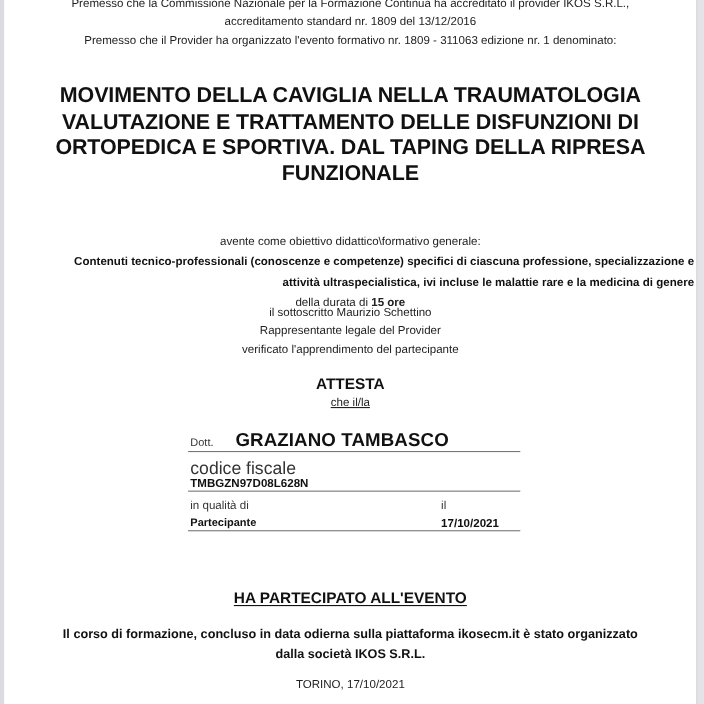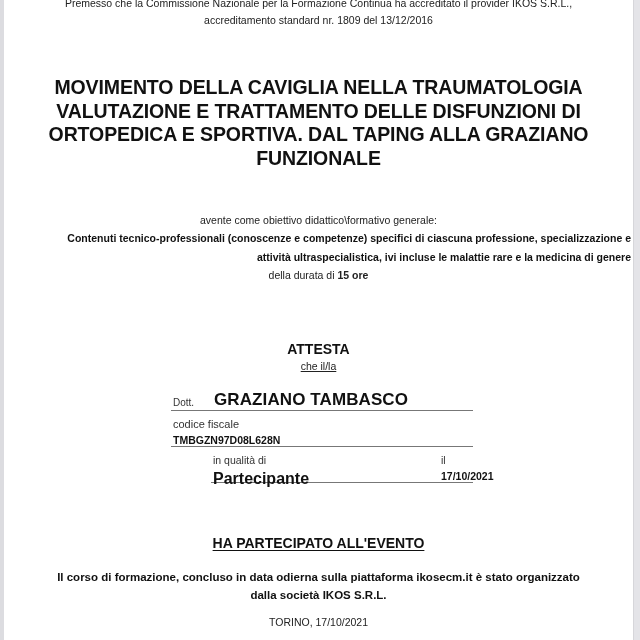--- a/index.html
+++ b/index.html
@@ -94,41 +94,41 @@
       left: 43px; top: 1px;
       font-size: 17px;
       font-weight: bold;
       color: #111;
       letter-spacing: 0.1px;
     }
     .cf-row { height: 35px; }
     .cf-label {
       position: absolute;
       left: 2px; top: 7px;
-      font-size: 11px;
+      font-size: 16px;
       color: #333;
     }
     .cf-value {
       position: absolute;
       left: 2px; top: 23px;
       font-size: 10.5px;
       font-weight: bold;
       color: #111;
     }
-    .role-row { height: 35px; margin-left: 40px; }
+    .role-row { height: 35px; }
     .role-label {
       position: absolute;
       left: 2px; top: 7px;
       font-size: 10.5px;
       color: #333;
     }
     .role-value {
       position: absolute;
       left: 2px; top: 23px;
-      font-size: 16px;
+      font-size: 10px;
       font-weight: bold;
       color: #111;
     }
     .date-label {
       position: absolute;
       left: 230px; top: 7px;
       font-size: 10.5px;
       color: #333;
     }
     .date-value {
@@ -166,40 +166,46 @@
 </head>
 <body>
 
 <div class="edge-left"></div>
 
 <div class="page">
 
   <div class="center small preamble">
     <div>Premesso che la Commissione Nazionale per la Formazione Continua ha accreditato il provider IKOS S.R.L.,</div>
     <div>accreditamento standard nr. 1809 del 13/12/2016</div>
+    <div>Premesso che il Provider ha organizzato l'evento formativo nr. 1809 - 311063 edizione nr. 1 denominato:</div>
   </div>
 
   <div class="center title">
     <div>MOVIMENTO DELLA CAVIGLIA NELLA TRAUMATOLOGIA</div>
     <div>VALUTAZIONE E TRATTAMENTO DELLE DISFUNZIONI DI</div>
-    <div>ORTOPEDICA E SPORTIVA. DAL TAPING ALLA GRAZIANO</div>
+    <div>ORTOPEDICA E SPORTIVA. DAL TAPING DELLA RIPRESA</div>
     <div>FUNZIONALE</div>
   </div>
 
   <div class="center objective-block">
     <div class="small">avente come obiettivo didattico\formativo generale:</div>
     <div class="bold-objective">
       <div>Contenuti tecnico-professionali (conoscenze e competenze) specifici di ciascuna professione, specializzazione e</div>
       <div>attività ultraspecialistica, ivi incluse le malattie rare e la medicina di genere</div>
     </div>
     <div class="small">
       <span>della durata di </span><b>15 ore</b>
     </div>
   </div>
 
+  <div class="center small signer-block">
+    <div>il sottoscritto Maurizio Schettino</div>
+    <div>Rappresentante legale del Provider</div>
+    <div>verificato l'apprendimento del partecipante</div>
+  </div>
 
   <div class="center attesta">ATTESTA</div>
   <div class="center small che">che il/la</div>
 
   <div class="form">
     <div class="form-row name-row">
       <span class="dott">Dott.</span>
       <span class="fullname">GRAZIANO TAMBASCO</span>
     </div>
     <div class="form-row cf-row">

